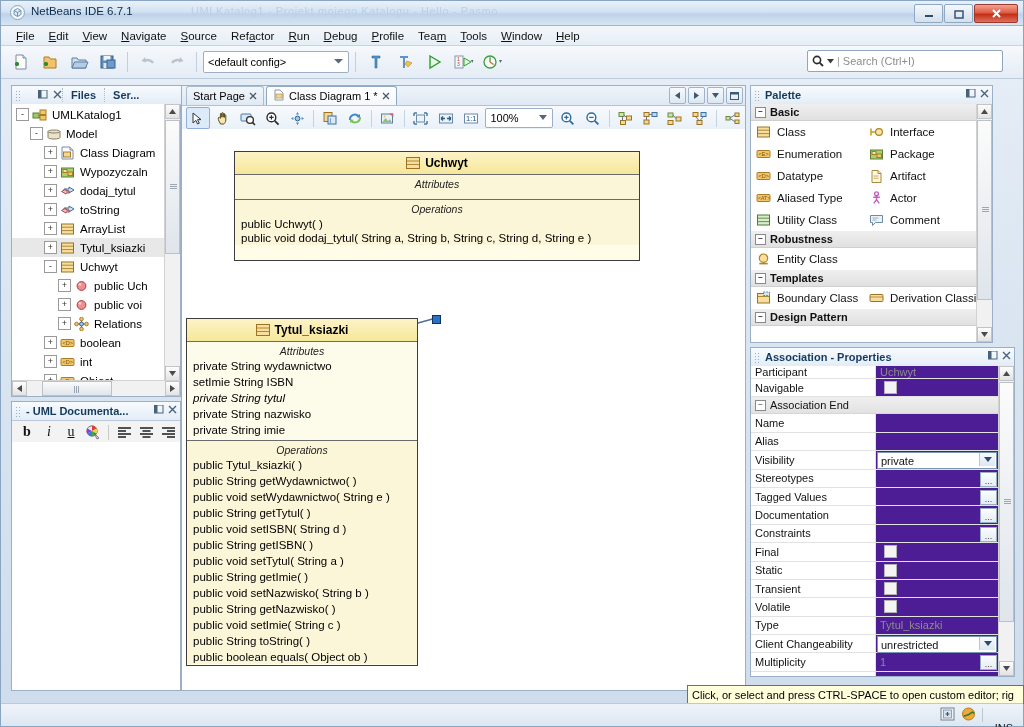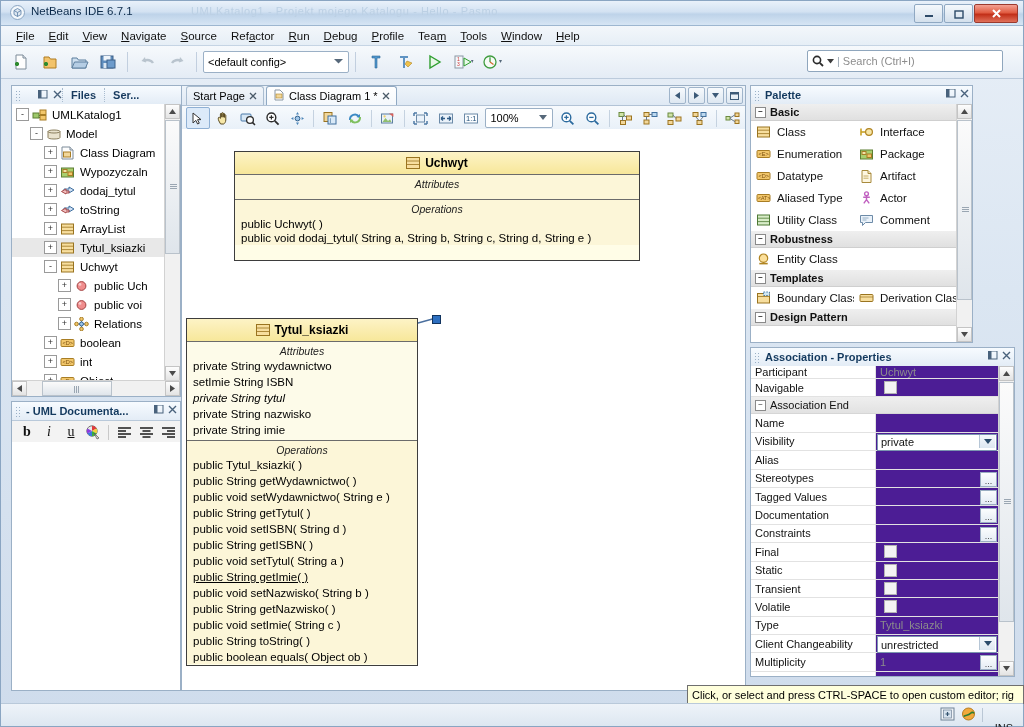--- a/index.html
+++ b/index.html
@@ -826,32 +826,32 @@
           </div>
           <div class="uml-sec last">
             <div class="uml-sechdr">Operations</div>
             <div class="uml-item" style="padding-bottom:3px;">public Tytul_ksiazki(  )</div>
             <div class="uml-item" style="padding-bottom:3px;">public String  getWydawnictwo(  )</div>
             <div class="uml-item" style="padding-bottom:3px;">public void  setWydawnictwo( String e )</div>
             <div class="uml-item" style="padding-bottom:3px;">public String  getTytul(  )</div>
             <div class="uml-item" style="padding-bottom:3px;">public void  setISBN( String d )</div>
             <div class="uml-item" style="padding-bottom:3px;">public String  getISBN(  )</div>
             <div class="uml-item" style="padding-bottom:3px;">public void  setTytul( String a )</div>
-            <div class="uml-item" style="padding-bottom:3px;text-decoration:underline;">public String  getImie(  )</div>
+            <div class="uml-item" style="padding-bottom:3px;">public String  getImie(  )</div>
             <div class="uml-item" style="padding-bottom:3px;">public void  setNazwisko( String b )</div>
             <div class="uml-item" style="padding-bottom:3px;">public String  getNazwisko(  )</div>
             <div class="uml-item" style="padding-bottom:3px;">public void  setImie( String c )</div>
             <div class="uml-item" style="padding-bottom:3px;">public String  toString(  )</div>
             <div class="uml-item">public boolean  equals( Object ob )</div>
           </div>
         </div>
       </div>
     </div>
 
-    <div class="panel" style="left:749px;top:8px;width:223px;height:258px;background:#fff;">
+    <div class="panel" style="left:749px;top:8px;width:243px;height:258px;background:#fff;">
       <div class="phead">
         <span class="grip"></span>
         <span class="ptitle">Palette</span>
         <span class="pacts">
           <span>
             <svg width="10" height="9">
                 <rect x="0" y="0" width="9" height="8" fill="none" stroke="#49627c"></rect>
                 <rect x="0" y="0" width="3.5" height="8" fill="#49627c"></rect>
               </svg>
           </span>
@@ -1068,36 +1068,36 @@
             <span class="grpbox">−</span>
             <span>Association End</span>
           </div>
           <div class="proprow">
             <div class="propname">Name</div>
             <div class="propval">
               <span></span>
             </div>
           </div>
           <div class="proprow">
+            <div class="propname">Alias</div>
+            <div class="propval">
+              <span></span>
+            </div>
+          </div>
+          <div class="proprow">
             <div class="propname">Visibility</div>
             <div class="propval">
               <span class="pcombo">
                 <span>private</span>
                 <span class="arrow">
                   <svg width="8" height="5">
                     <path d="M0 0 L4 5 L8 0z" fill="#2b4b6b"></path>
                   </svg>
                 </span>
               </span>
-            </div>
-          </div>
-          <div class="proprow">
-            <div class="propname">Alias</div>
-            <div class="propval">
-              <span></span>
             </div>
           </div>
           <div class="proprow">
             <div class="propname">Stereotypes</div>
             <div class="propval">
               <span class="pellipsis">...</span>
             </div>
           </div>
           <div class="proprow">
             <div class="propname">Tagged Values</div>

